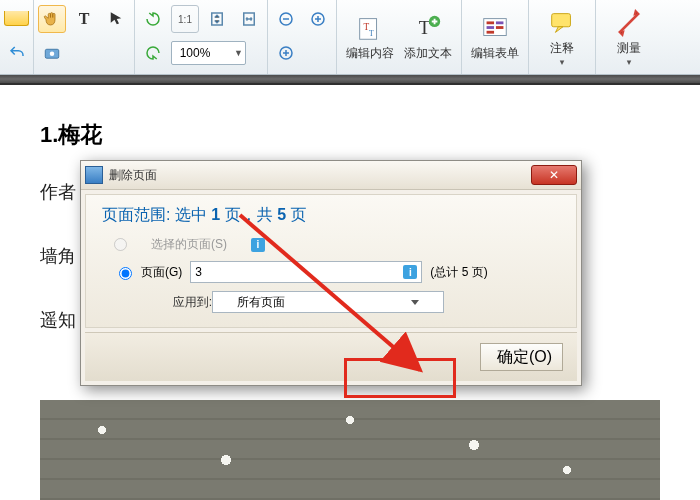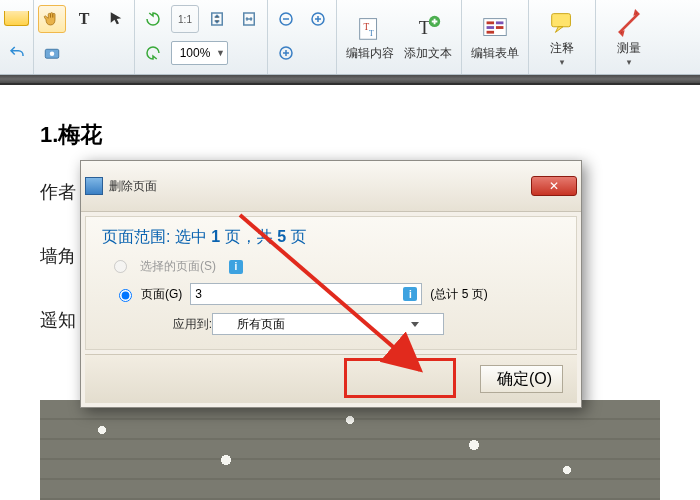--- a/index.html
+++ b/index.html
@@ -59,20 +59,21 @@
   }
   .zoom-combo {
     display: flex;
     align-items: center;
     background: #fff;
     border: 1px solid #9fb2c0;
     height: 22px;
     border-radius: 2px;
     padding: 0 2px;
     font-size: 12px;
+    gap: 18px;
   }
   .zoom-combo input {
     border: none;
     width: 38px;
     text-align: center;
     font-size: 12px;
   }
   .big-tool {
     display: flex;
     flex-direction: column;
@@ -139,21 +140,21 @@
     background: #f4f0e9;
     border: 1px solid #8e8c86;
     box-shadow: 4px 4px 14px rgba(0,0,0,.45);
   }
   .dlg-title {
     height: 26px;
     background: linear-gradient(#faf8f3,#e7e1d4);
     border-bottom: 1px solid #c9c3b5;
     display: flex;
     align-items: center;
-    padding: 12px 4px;
+    padding: 1px 4px;
     font-size: 12px;
     color: #333;
   }
   .dlg-title .appicon {
     width: 16px; height: 16px;
     background: linear-gradient(#7fb7e6,#3a7fc4);
     border: 1px solid #2a5f96;
     margin-right: 6px;
   }
   .dlg-title .close {
@@ -176,21 +177,21 @@
   }
   .group-label {
     color: #0a63b0;
     font-size: 16px;
     margin-bottom: 10px;
   }
   .group-label b { font-weight: bold; }
   .radio-row {
     display: flex;
     align-items: center;
-    gap: 13px;
+    gap: 24px;
     margin: 8px 0 8px 12px;
     font-size: 12px;
     color: #333;
   }
   .radio-row input[type=radio] { margin: 0; }
   .info-badge {
     width: 14px; height: 14px;
     background: #3da2e0;
     color: #fff;
     border-radius: 2px;

